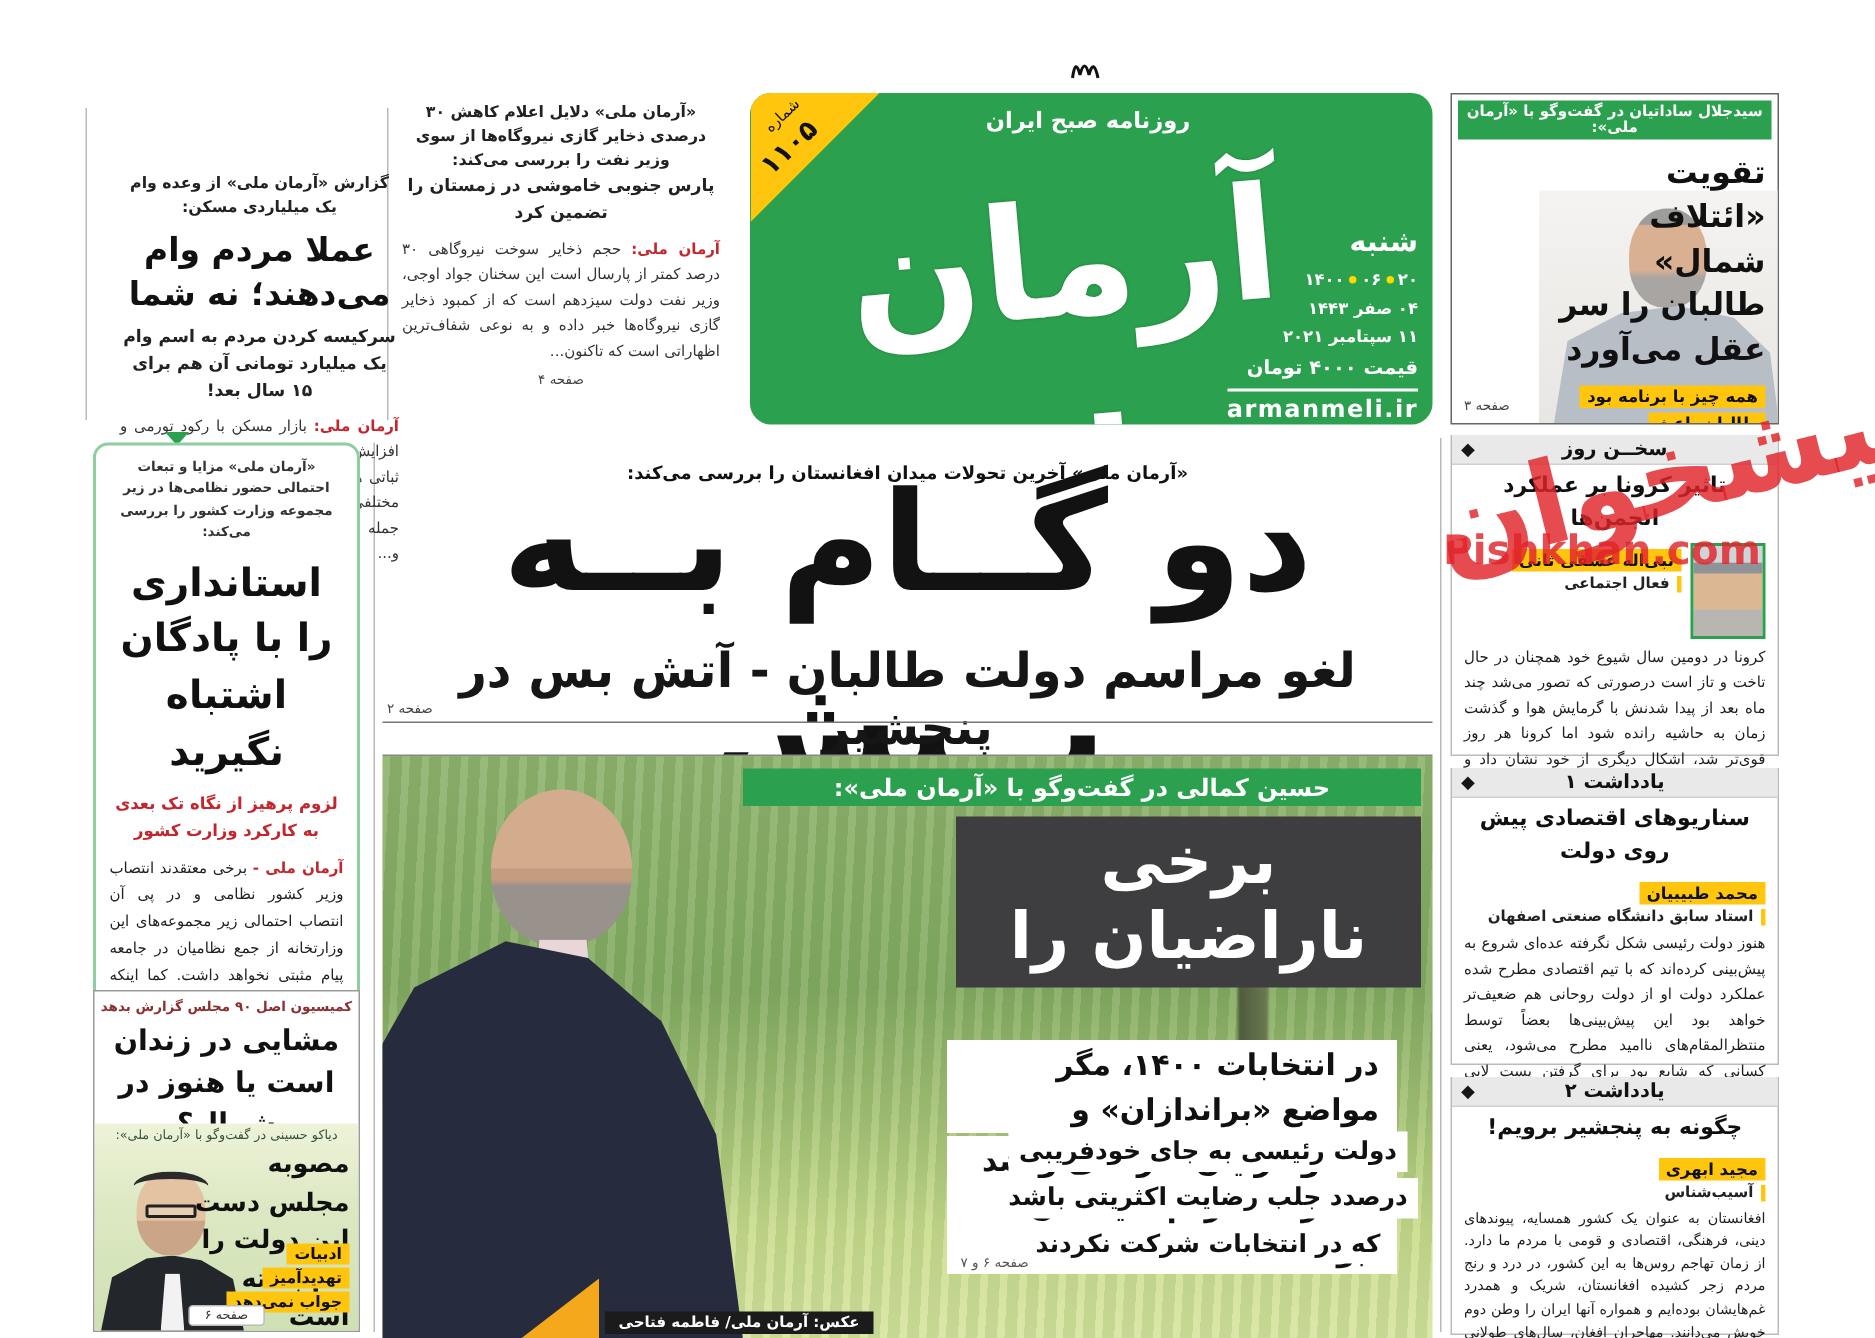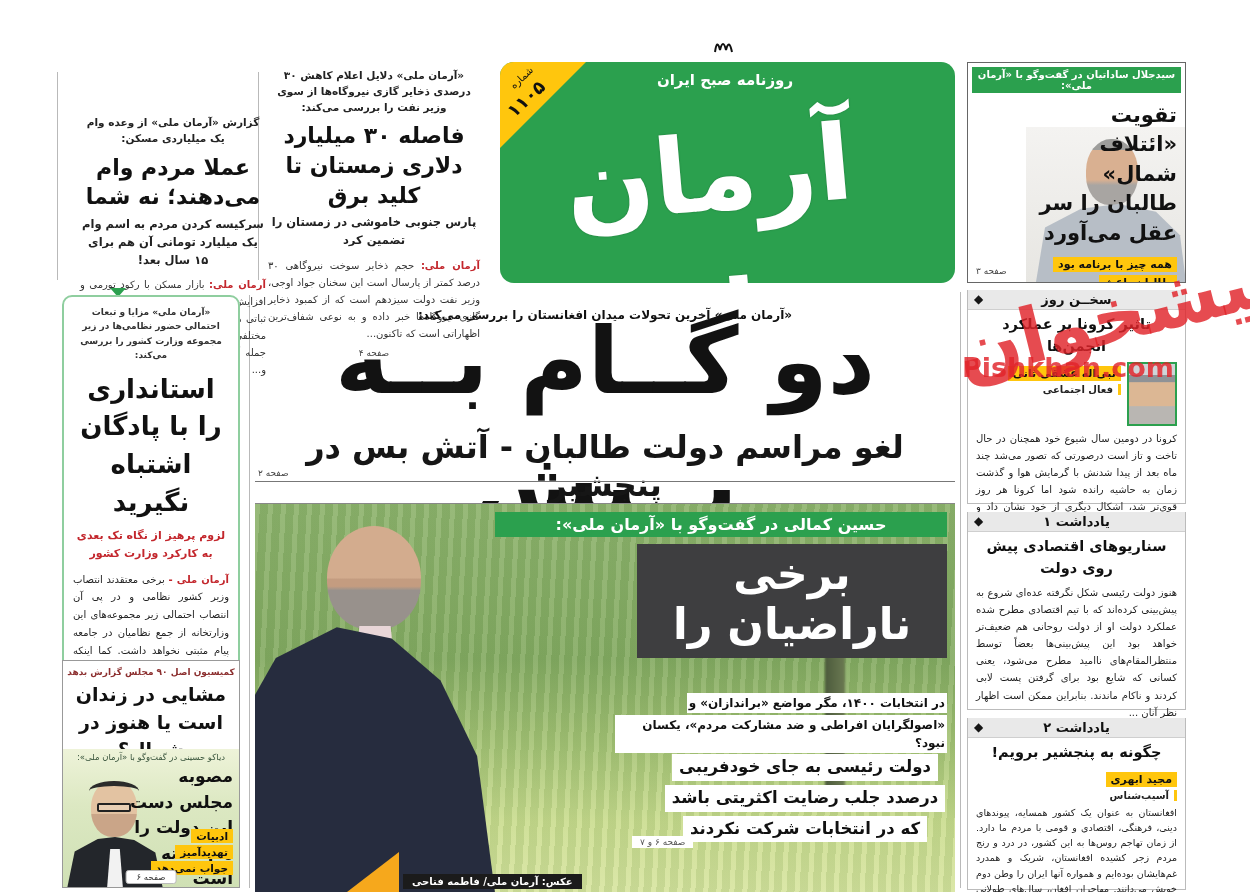--- a/index.html
+++ b/index.html
@@ -84,21 +84,21 @@
   .photo{position:absolute;left:255px;top:503px;width:700px;height:389px;overflow:hidden;border-top:1px solid #888;background:linear-gradient(180deg,#8fb46e 0%,#85ab63 40%,#a7c477 62%,#cbdd90 82%,#d8e5a0 100%);}
   .photo .streaks{position:absolute;inset:0;background:repeating-linear-gradient(93deg,rgba(255,255,255,.10) 0 5px,rgba(44,92,34,.12) 5px 13px);opacity:.8;}
   .trunk{position:absolute;left:570px;top:110px;width:20px;height:190px;background:linear-gradient(90deg,#4c5a3c,#6b7a52);filter:blur(1px);}
   .k-suit{position:absolute;left:-28px;top:112px;width:305px;height:280px;background:#262c3e;clip-path:polygon(0 100%,2% 42%,16% 15%,36% 4%,54% 8%,70% 23%,82% 50%,88% 100%);}
   .k-shirt{position:absolute;left:92px;top:122px;width:56px;height:130px;background:#e9d6d8;clip-path:polygon(22% 0,78% 0,100% 100%,0 100%);}
   .k-head{position:absolute;left:72px;top:22px;width:94px;height:104px;border-radius:50% 50% 46% 46%;background:linear-gradient(180deg,#d3ac8e 0 50%,#c49c80 51% 58%,#98918c 62% 100%);}
   .iv-kick{position:absolute;left:240px;top:8px;width:452px;background:#2ba04e;color:#fff;font-size:16px;font-weight:bold;text-align:center;padding:3px 0;z-index:5;}
   .iv-h1{position:absolute;left:382px;top:40px;width:310px;background:#3e3e40;color:#fff;font-size:43px;font-weight:900;text-align:center;padding:5px 4px 9px;z-index:5;}
   .iv-h2{position:absolute;left:232px;top:107px;width:460px;background:#3e3e40;color:#fff;font-size:43px;font-weight:900;text-align:center;padding:5px 4px 9px;z-index:5;}
   .iv-q{position:absolute;left:360px;top:188px;width:332px;z-index:5;text-align:right;}
-  .iv-q span{display:inline-block;background:#fff;color:#111;font-size:12px;font-weight:900;padding:1px 2px;margin:1px 0;line-height:1.5;}
+  .iv-q span{display:inline-block;background:#fff;color:#111;font-size:20px;font-weight:900;padding:1px 12px;margin:1px 16px;line-height:1.5;}
   .iv-quote{position:absolute;left:408px;top:248px;width:284px;z-index:5;text-align:center;}
   .iv-quote span{display:inline-block;background:#fff;color:#111;font-size:16.5px;font-weight:900;padding:1px 7px;margin:2px 0;line-height:1.5;}
   .iv-pg{position:absolute;left:377px;top:332px;background:#fff;font-size:9px;color:#555;padding:1px 8px;z-index:5;}
   .credit{position:absolute;left:148px;bottom:3px;background:#1b1b1b;color:#fff;font-size:10px;font-weight:bold;padding:2px 9px;z-index:6;}
   .corner-tri{position:absolute;left:92px;bottom:0;width:52px;height:40px;background:#f6a81c;clip-path:polygon(0 100%,100% 0,100% 100%);z-index:6;}
 
   
   .sect{position:absolute;left:967px;width:219px;border:1px solid #bbb;background:#fff;padding:0 8px 4px;text-align:center;}
   .sect-head{margin:-1px -8px 4px;background:#e9e9e9;border-bottom:1px solid #cfcfcf;font-size:13px;font-weight:900;color:#111;padding:2px 0;position:relative;}
   .sect-head .dia{position:absolute;left:6px;top:2px;color:#161616;font-size:12px;}
@@ -121,21 +121,20 @@
 
 <div class="page">
 
   <div class="vline" style="left:57px;top:72px;height:208px;"></div>
   <div class="vline" style="left:258px;top:72px;height:208px;"></div>
   <div class="vline" style="left:960px;top:292px;height:596px;"></div>
   <div class="vline" style="left:249px;top:295px;height:593px;"></div>
 
   <div class="brief" style="left:268px;width:212px;">
     <div class="kick">«آرمان ملی» دلایل اعلام کاهش ۳۰ درصدی ذخایر گازی نیروگاه‌ها از سوی وزیر نفت را بررسی می‌کند:</div>
-    <div class="title">فاصله ۳۰ میلیارد دلاری زمستان تا کلید برق</div>
     <div class="sub">پارس جنوبی خاموشی در زمستان را تضمین کرد</div>
     <div class="body"><span class="lead-label">آرمان ملی:</span> <span>حجم ذخایر سوخت نیروگاهی ۳۰ درصد کمتر از پارسال است این سخنان جواد اوجی، وزیر نفت دولت سیزدهم است که از کمبود ذخایر گازی نیروگاه‌ها خبر داده و به نوعی شفاف‌ترین اظهاراتی است که تاکنون...</span></div>
     <div class="pg pg-row">صفحه ۴</div>
   </div>
 
   <div class="brief" style="left:80px;width:186px;margin-top:47px;">
     <div class="kick">گزارش «آرمان ملی» از وعده وام یک میلیاردی مسکن:</div>
     <div class="title">عملا مردم وام می‌دهند؛ نه شما</div>
     <div class="sub">سرکیسه کردن مردم به اسم وام یک میلیارد تومانی آن هم برای ۱۵ سال بعد!</div>
     <div class="body"><span class="lead-label">آرمان ملی:</span> <span>بازار مسکن با رکود تورمی و افزایش قیمت روزانه همراه است و هیچ ثباتی هم در این بازار دیده نمی‌شود. عوامل مختلفی در این بازار تاثیرگذار است که از جمله آن می‌توان به افزایش قیمت مصالح و...</span></div>
@@ -145,20 +144,30 @@
   <svg class="flourish" width="30" height="24" viewBox="0 0 30 24">
     <path d="M3 18 Q5 4 8 16 Q11 4 14 16 Q17 4 20 18" fill="none" stroke="#111" stroke-width="2"></path>
   </svg>
   <div class="masthead">
     <div class="issue-tri">
       <div class="lbl">شماره</div>
       <div class="num">۱۱۰۵</div>
     </div>
     <div class="tagline">روزنامه صبح ایران</div>
     <div class="logo">آرمان ملی</div>
+    <div class="dateblock">
+      <div class="db-weekday">شنبه</div>
+      <div class="db-row">
+        <span>۲۰</span><span class="db-dot"></span><span>۰۶</span><span class="db-dot"></span><span>۱۴۰۰</span>
+      </div>
+      <div class="db-row">۰۴ صفر ۱۴۴۳</div>
+      <div class="db-row">۱۱ سپتامبر ۲۰۲۱</div>
+      <div class="db-price">قیمت ۴۰۰۰ تومان</div>
+      <div class="db-site">armanmeli.ir</div>
+    </div>
   </div>
 
   <div class="taliban">
     <div class="kick">سیدجلال ساداتیان در گفت‌وگو با «آرمان ملی»:</div>
     <div class="sadatian">
       <div class="sad-bg"></div>
       <div class="sad-head"></div>
       <div class="sad-shirt"></div>
       <div class="sad-suit"></div>
     </div>
@@ -241,20 +250,26 @@
         <div class="a-role">فعال اجتماعی</div>
       </div>
     </div>
     <div class="body">کرونا در دومین سال شیوع خود همچنان در حال تاخت و تاز است درصورتی که تصور می‌شد چند ماه بعد از پیدا شدنش با گرمایش هوا و گذشت زمان به حاشیه رانده شود اما کرونا هر روز قوی‌تر شد، اشکال دیگری از خود نشان داد و خود را تازه و تازه‌تر کرد، از نوع آلفا به بتا، گاما، دلتا، لامدا و اخیرا مو تغییر شکل داد و هر نوع ...</div>
     <span class="more">همین صفحه</span>
   </div>
 
   <div class="sect" style="top:512px;height:198px;">
     <div class="sect-head"><span class="dia">◆</span><span>یادداشت ۱</span></div>
     <div class="title">سناریوهای اقتصادی پیش روی دولت</div>
+    <div class="author-row">
+      <div class="author-col">
+        <span class="a-name">محمد طبیبیان</span>
+        <div class="a-role">استاد سابق دانشگاه صنعتی اصفهان</div>
+      </div>
+    </div>
     <div class="body">هنوز دولت رئیسی شکل نگرفته عده‌ای شروع به پیش‌بینی کرده‌اند که با تیم اقتصادی مطرح شده عملکرد دولت او از دولت روحانی هم ضعیف‌تر خواهد بود این پیش‌بینی‌ها بعضاً توسط منتظرالمقام‌های ناامید مطرح می‌شود، یعنی کسانی که شایع بود برای گرفتن پست لابی کردند و ناکام ماندند. بنابراین ممکن است اظهار نظر آنان ...</div>
     <span class="more">همین صفحه</span>
   </div>
 
   <div class="sect" style="top:718px;height:172px;">
     <div class="sect-head"><span class="dia">◆</span><span>یادداشت ۲</span></div>
     <div class="title">چگونه به پنجشیر برویم!</div>
     <div class="author-row">
       <div class="author-col">
         <span class="a-name">مجید ابهری</span>

